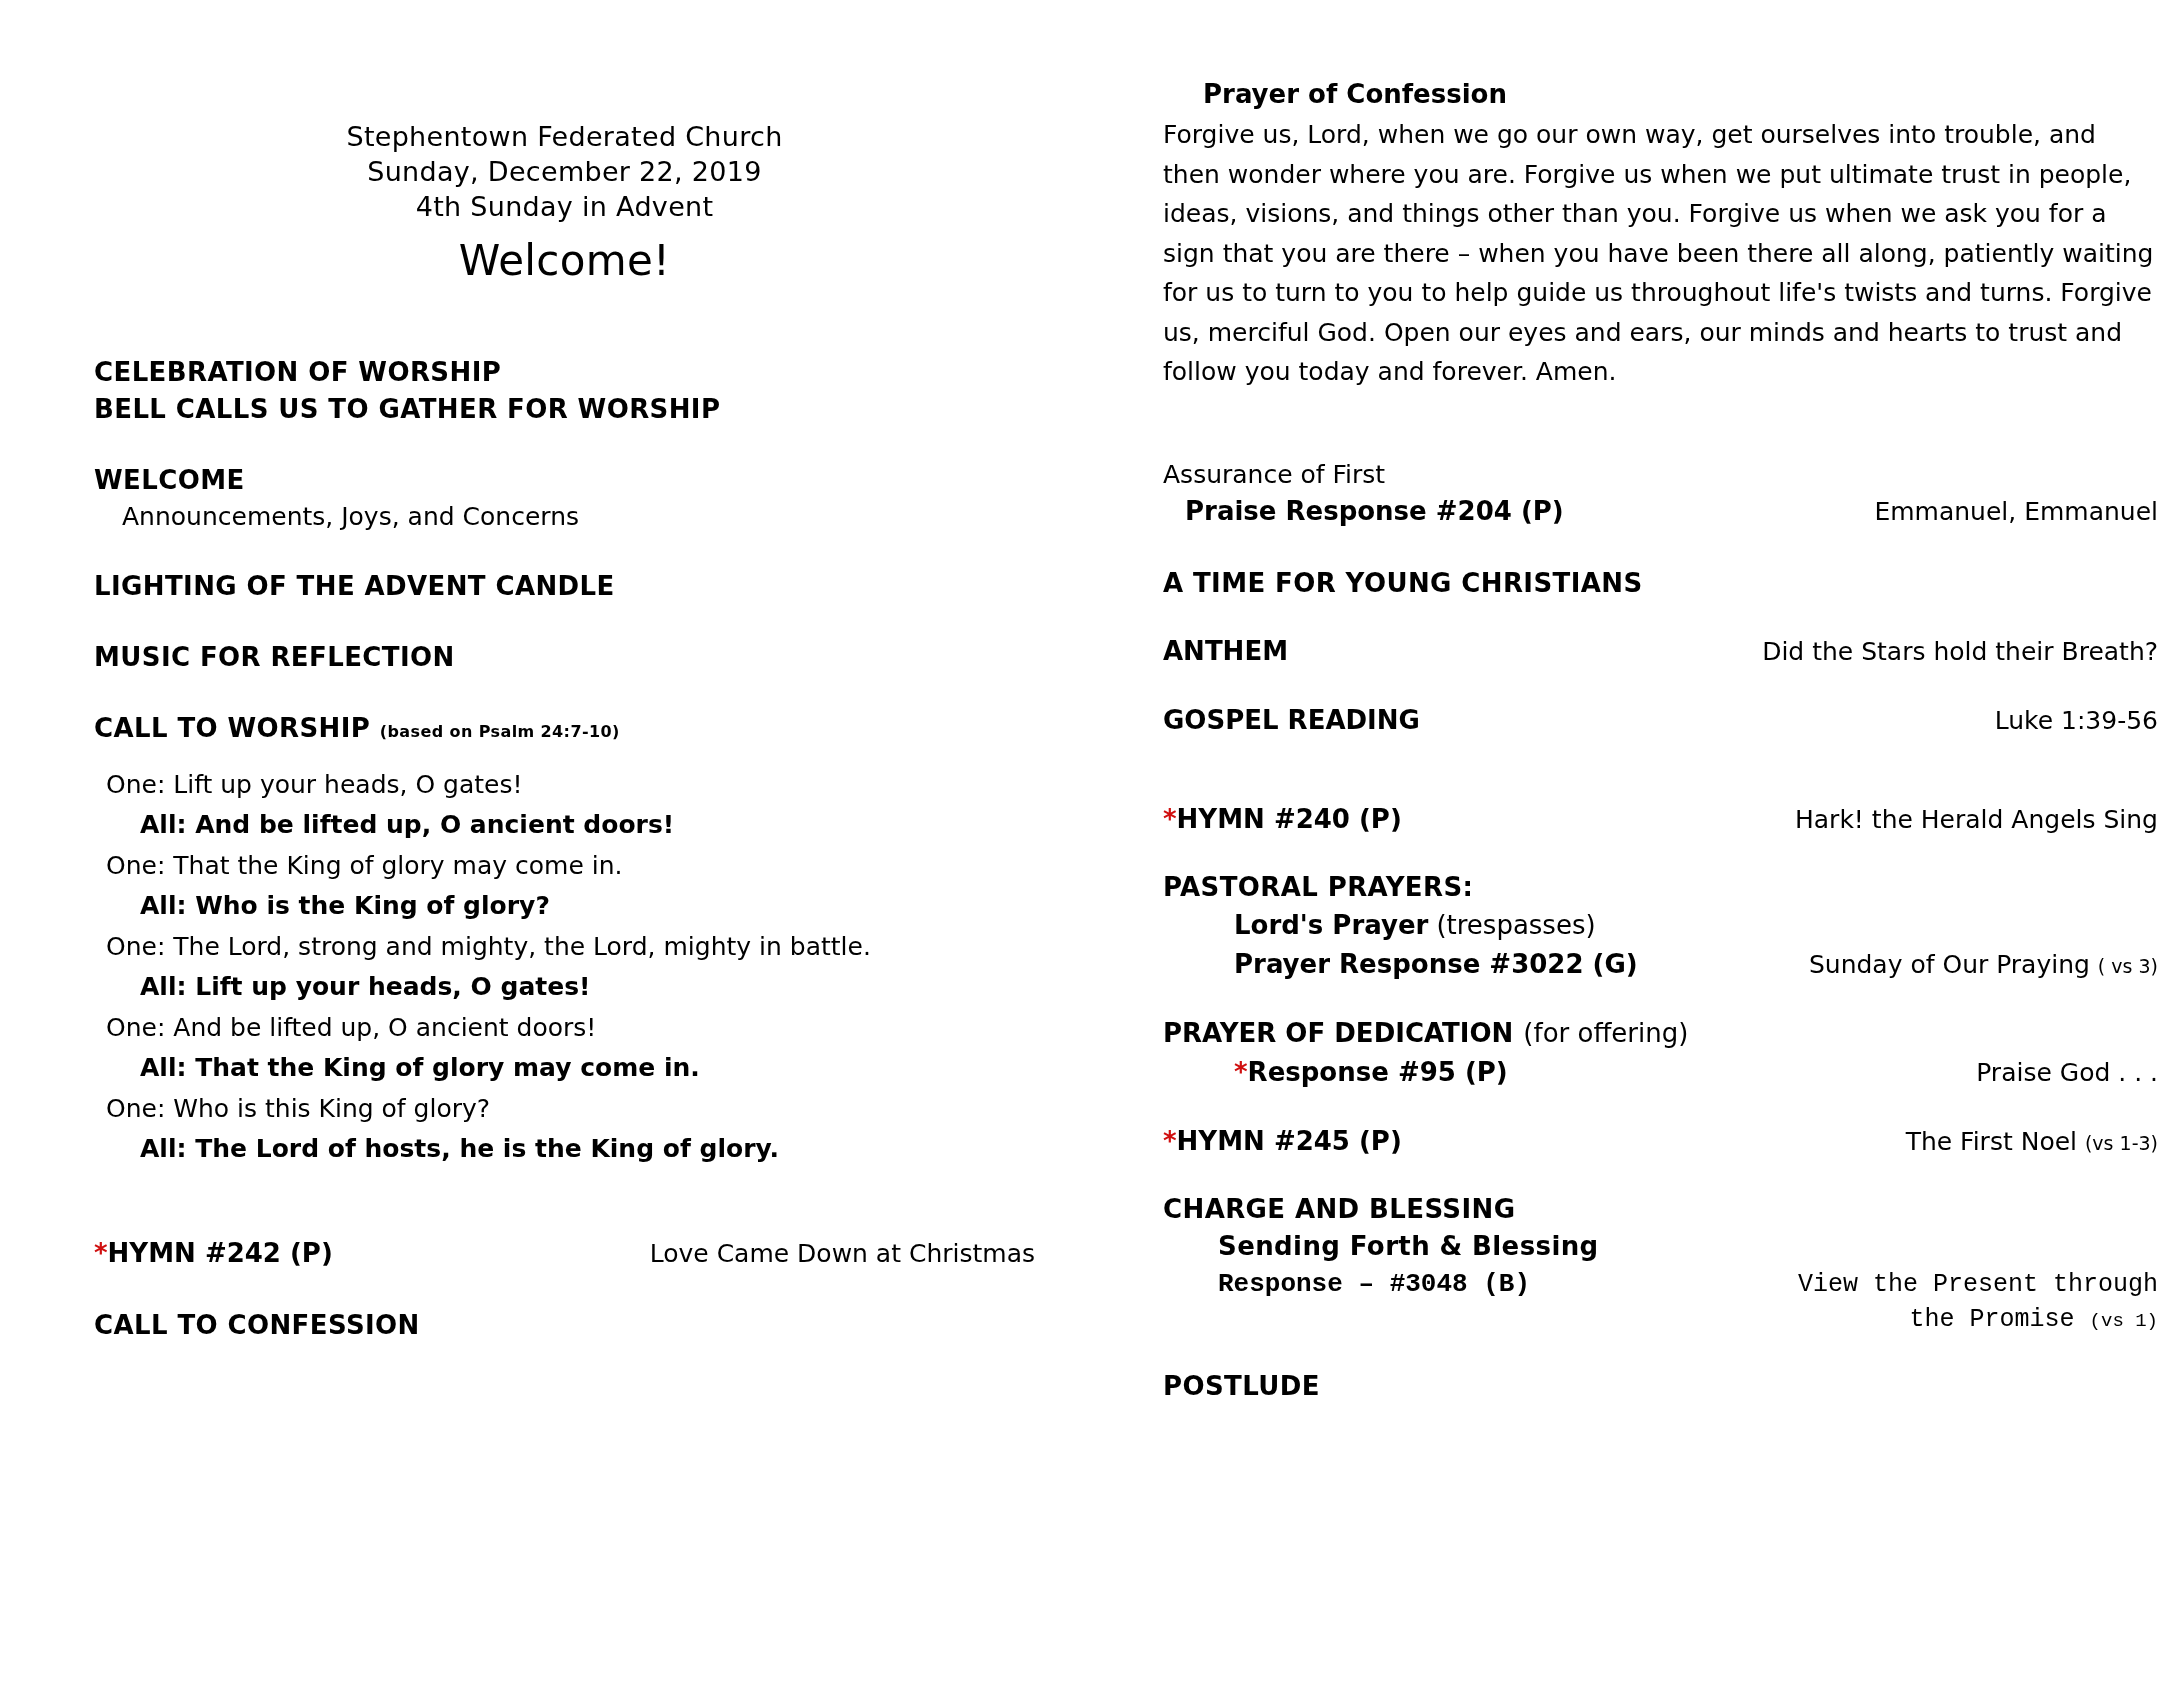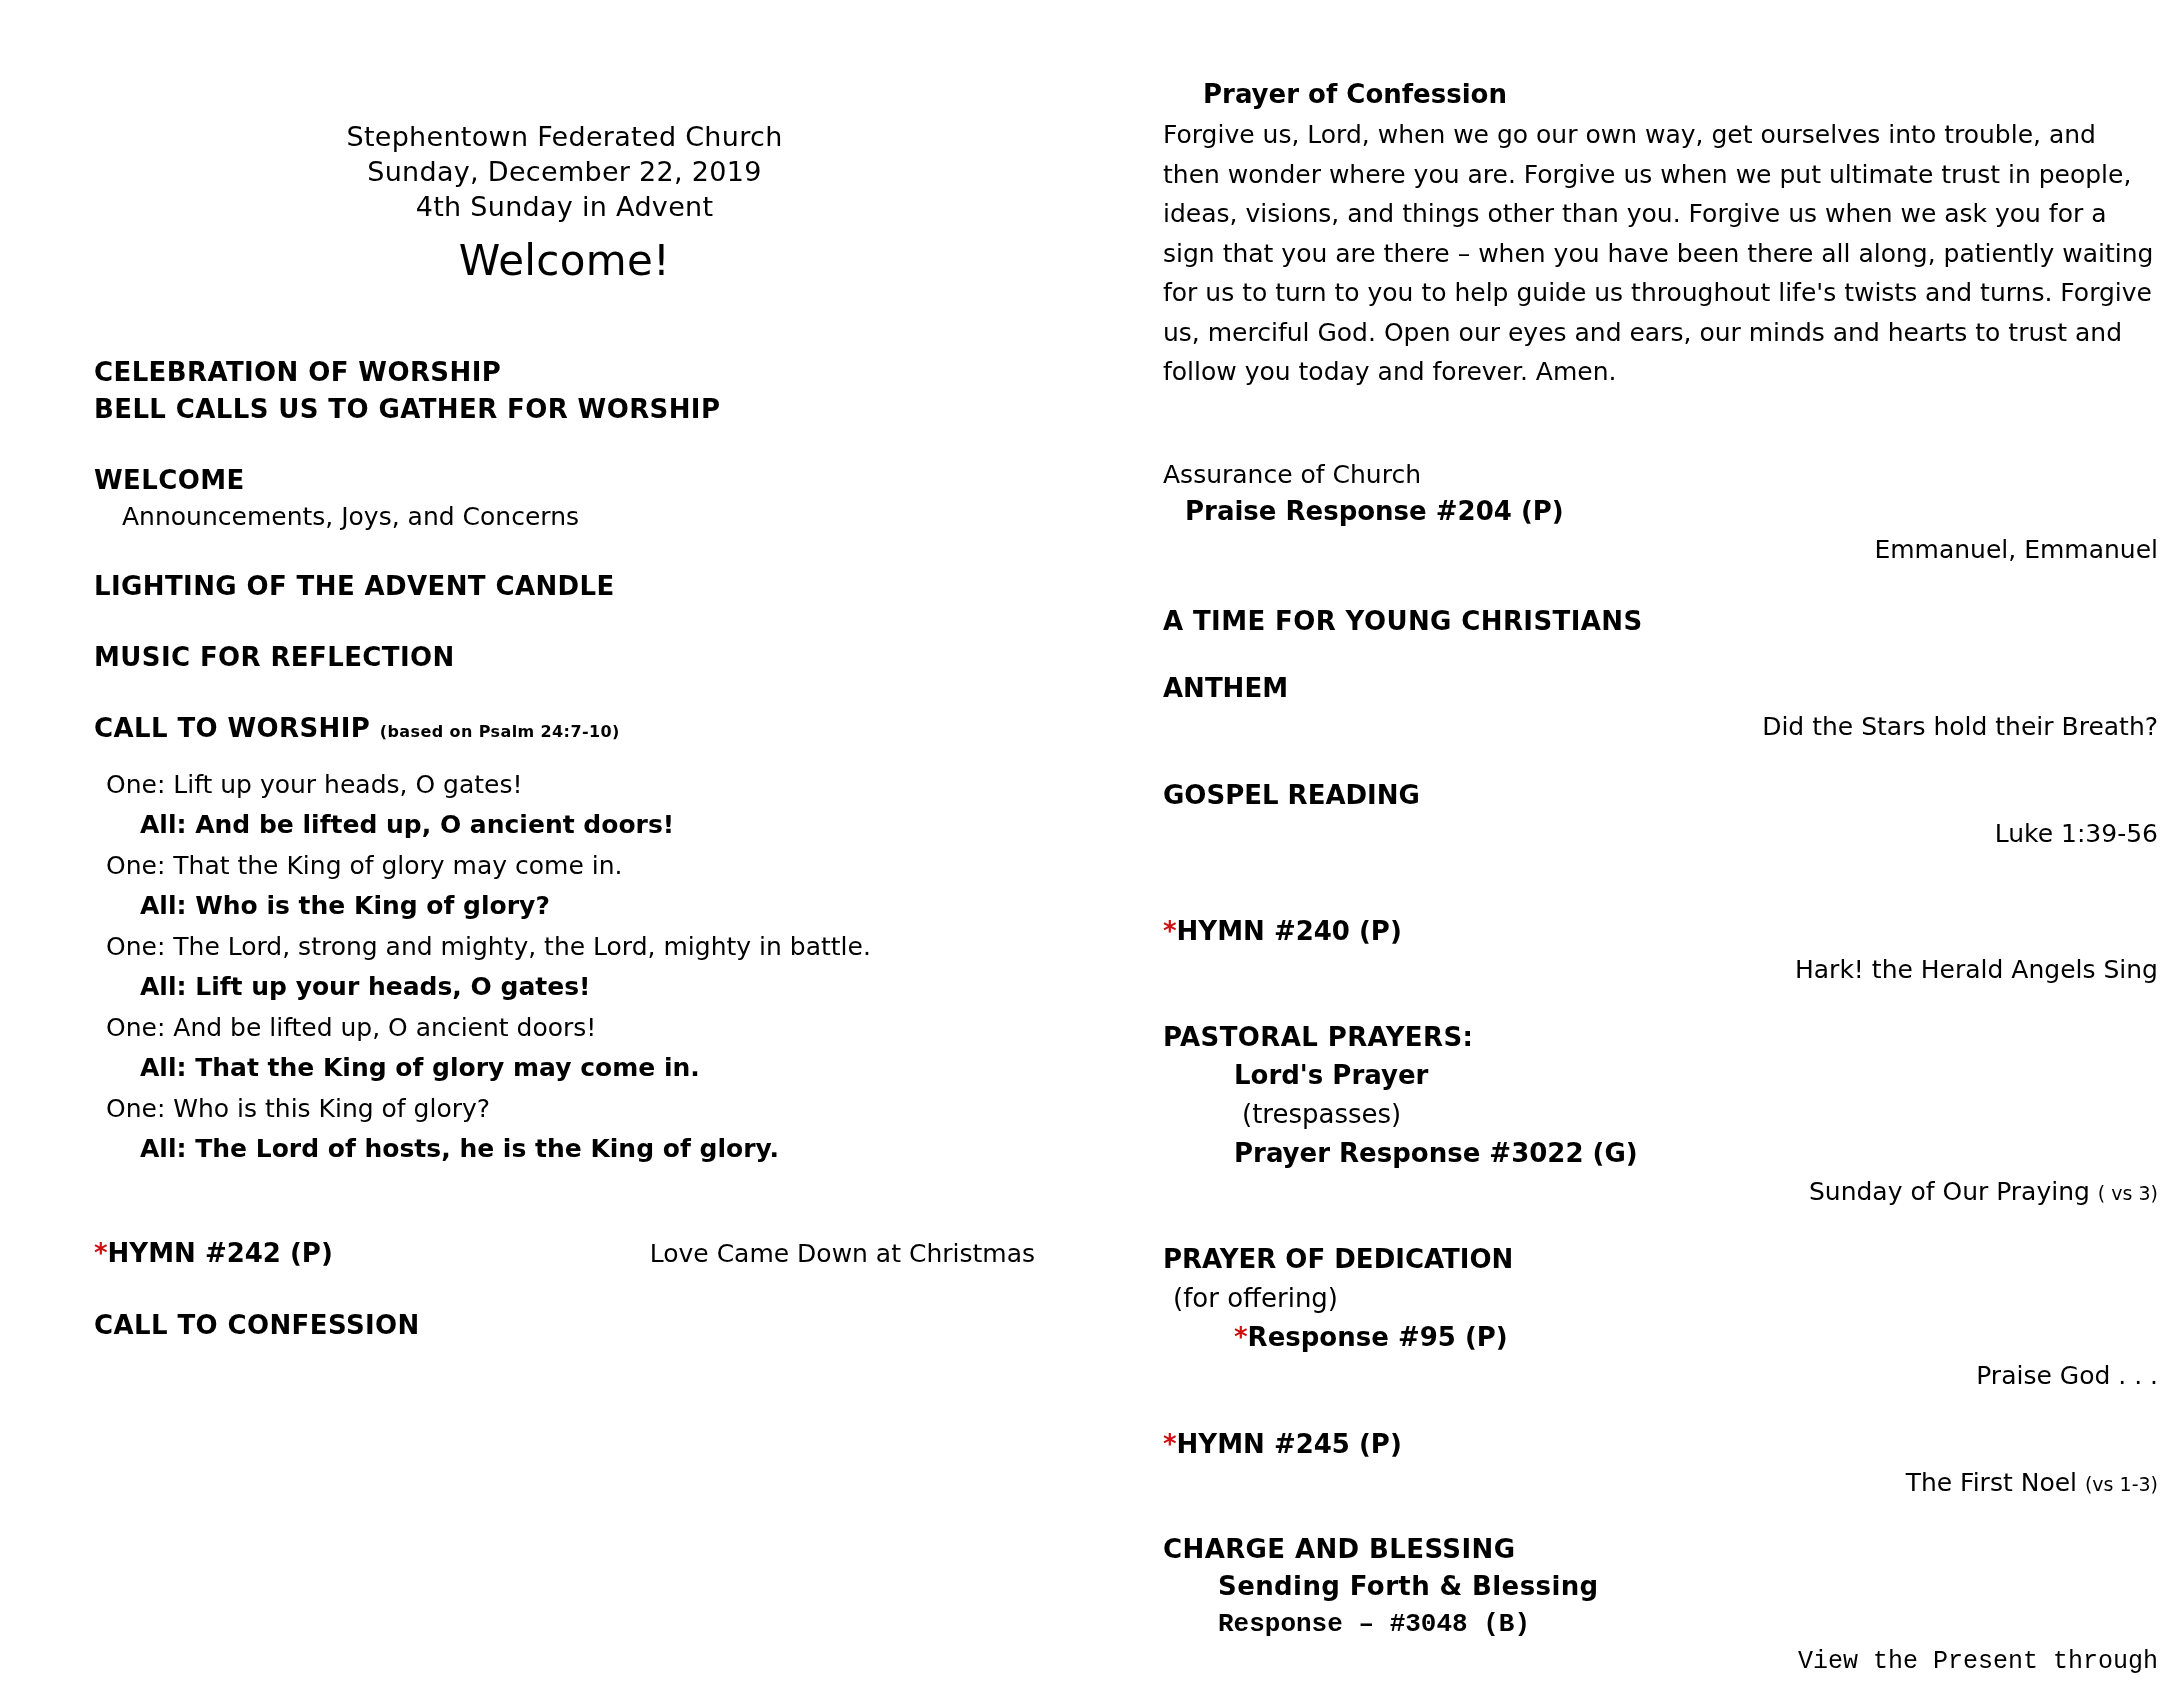--- a/index.html
+++ b/index.html
@@ -112,21 +112,20 @@
   .conf-body {
     font-size: 25px;
     line-height: 1.58;
     margin-top: 6px;
   }
   .two-col-row {
     display: flex;
     align-items: baseline;
     font-size: 26px;
     line-height: 1.5;
-    flex-direction: column;
   }
   .two-col-row .left { font-weight: bold; }
   .two-col-row .left.normal { font-weight: normal; }
   .two-col-row .right {
     margin-left: auto;
     font-weight: normal;
     font-size: 25px;
     text-align: right;
     max-width: 614px;
   }
@@ -218,21 +217,21 @@
     <div class="bold-head">CALL TO CONFESSION</div>
   </div>
 
   <div class="col col-right">
 
     <div class="conf-title">Prayer of Confession</div>
     <div class="conf-body">Forgive us, Lord, when we go our own way, get ourselves into trouble, and then wonder where you are. Forgive us when we put ultimate trust in people, ideas, visions, and things other than you. Forgive us when we ask you for a sign that you are there – when you have been there all along, patiently waiting for us to turn to you to help guide us throughout life's twists and turns. Forgive us, merciful God. Open our eyes and ears, our minds and hearts to trust and follow you today and forever. Amen.</div>
 
     <div class="spacer-lg"></div>
 
-    <div class="plain">Assurance of Church</div>
+    <div class="plain">Assurance of First</div>
 
     <div class="two-col-row" style="padding-left:22px;">
       <span class="left">Praise Response #204 (P)</span>
       <span class="right">Emmanuel, Emmanuel</span>
     </div>
 
     <div class="spacer-md"></div>
 
     <div class="bold-head">A TIME FOR YOUNG CHRISTIANS</div>
 

